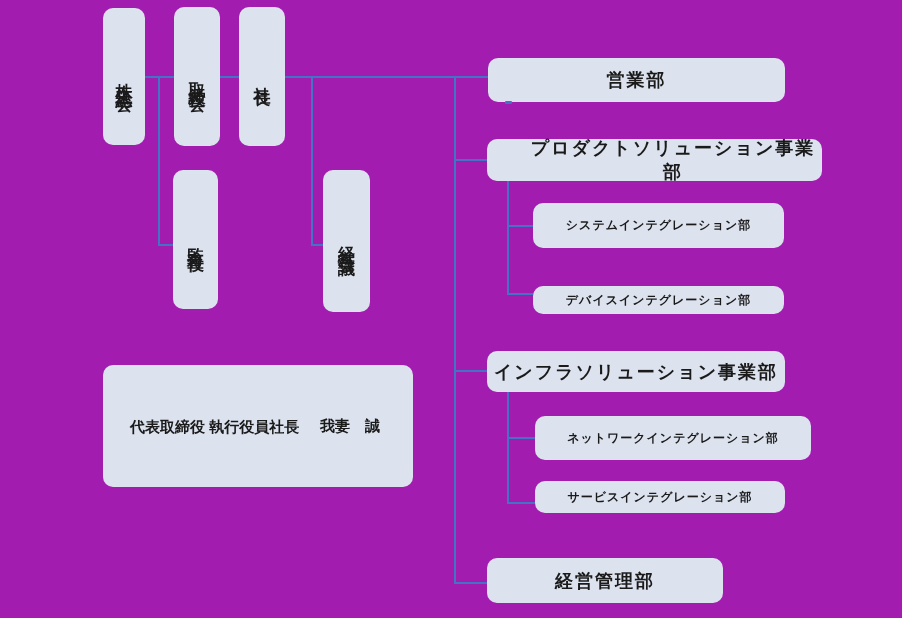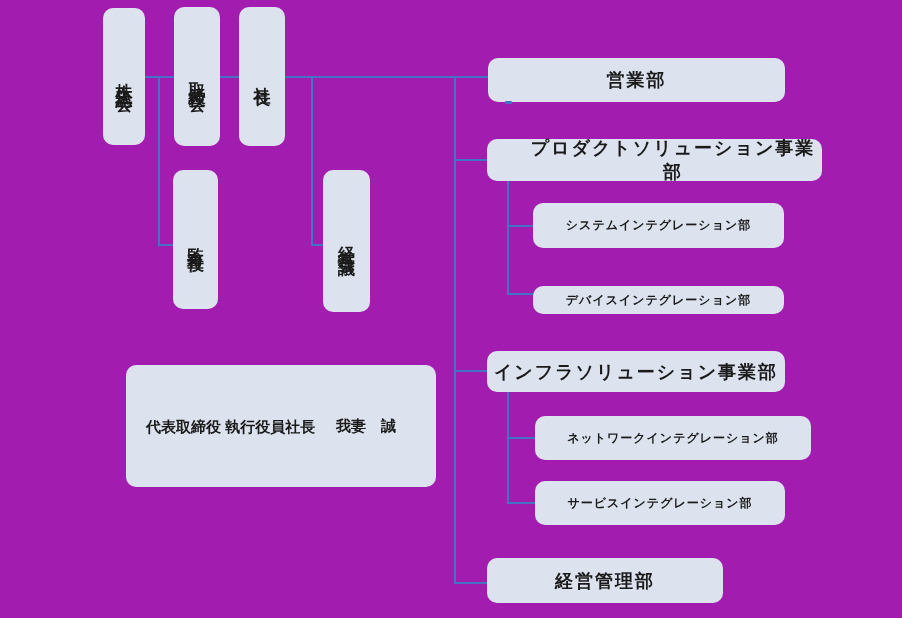--- a/index.html
+++ b/index.html
@@ -61,25 +61,24 @@
     top: 365px;
     width: 310px;
     height: 122px;
     background: #dce2ee;
     border-radius: 10px;
     z-index: 2;
     display: flex;
     flex-direction: column;
     justify-content: center;
     gap: 12px;
-    padding: 0 0 0 20px;
+    padding: 0 0 0 27px;
     box-sizing: border-box;
     font-weight: bold;
     font-size: 15px;
-    margin-left: 23px;
   }
   .exec-row {
     display: flex;
     align-items: center;
     line-height: 1;
   }
   .exec-title { width: 190px; flex: none; }
   .exec-name { flex: none; font-family: Liberation Serif, serif; }
   .stray-mark {
     position: absolute;
@@ -133,21 +132,21 @@
   <div class="hbox lvl1" style="left:487px; top:139px; width:298px; height:42px;padding-left:37px;">プロダクトソリューション事業部</div>
 
   <div class="hbox lvl2" style="left:533px; top:203px; width:251px; height:45px;">システムインテグレーション部</div>
 
   <div class="hbox lvl2" style="left:533px; top:271px; width:251px; height:28px;margin-top:15px;">デバイスインテグレーション部</div>
 
   <div class="hbox lvl1" style="left:487px; top:351px; width:298px; height:41px;">インフラソリューション事業部</div>
 
   <div class="hbox lvl2" style="left:535px; top:416px; width:276px; height:44px;">ネットワークインテグレーション部</div>
 
-  <div class="hbox lvl2" style="left:535px; top:481px; width:250px; height:44px;">サービスインテグレーション部</div>
+  <div class="hbox lvl2" style="left:535px; top:481px; width:250px; height:32px;">サービスインテグレーション部</div>
 
   <div class="hbox lvl1" style="left:487px; top:558px; width:236px; height:45px;">経営管理部</div>
 
   <div class="exec-panel">
     <div class="exec-row">
       <span class="exec-title">代表取締役 執行役員社長</span>
       <span class="exec-name">我妻　誠</span>
     </div>
   </div>
 

